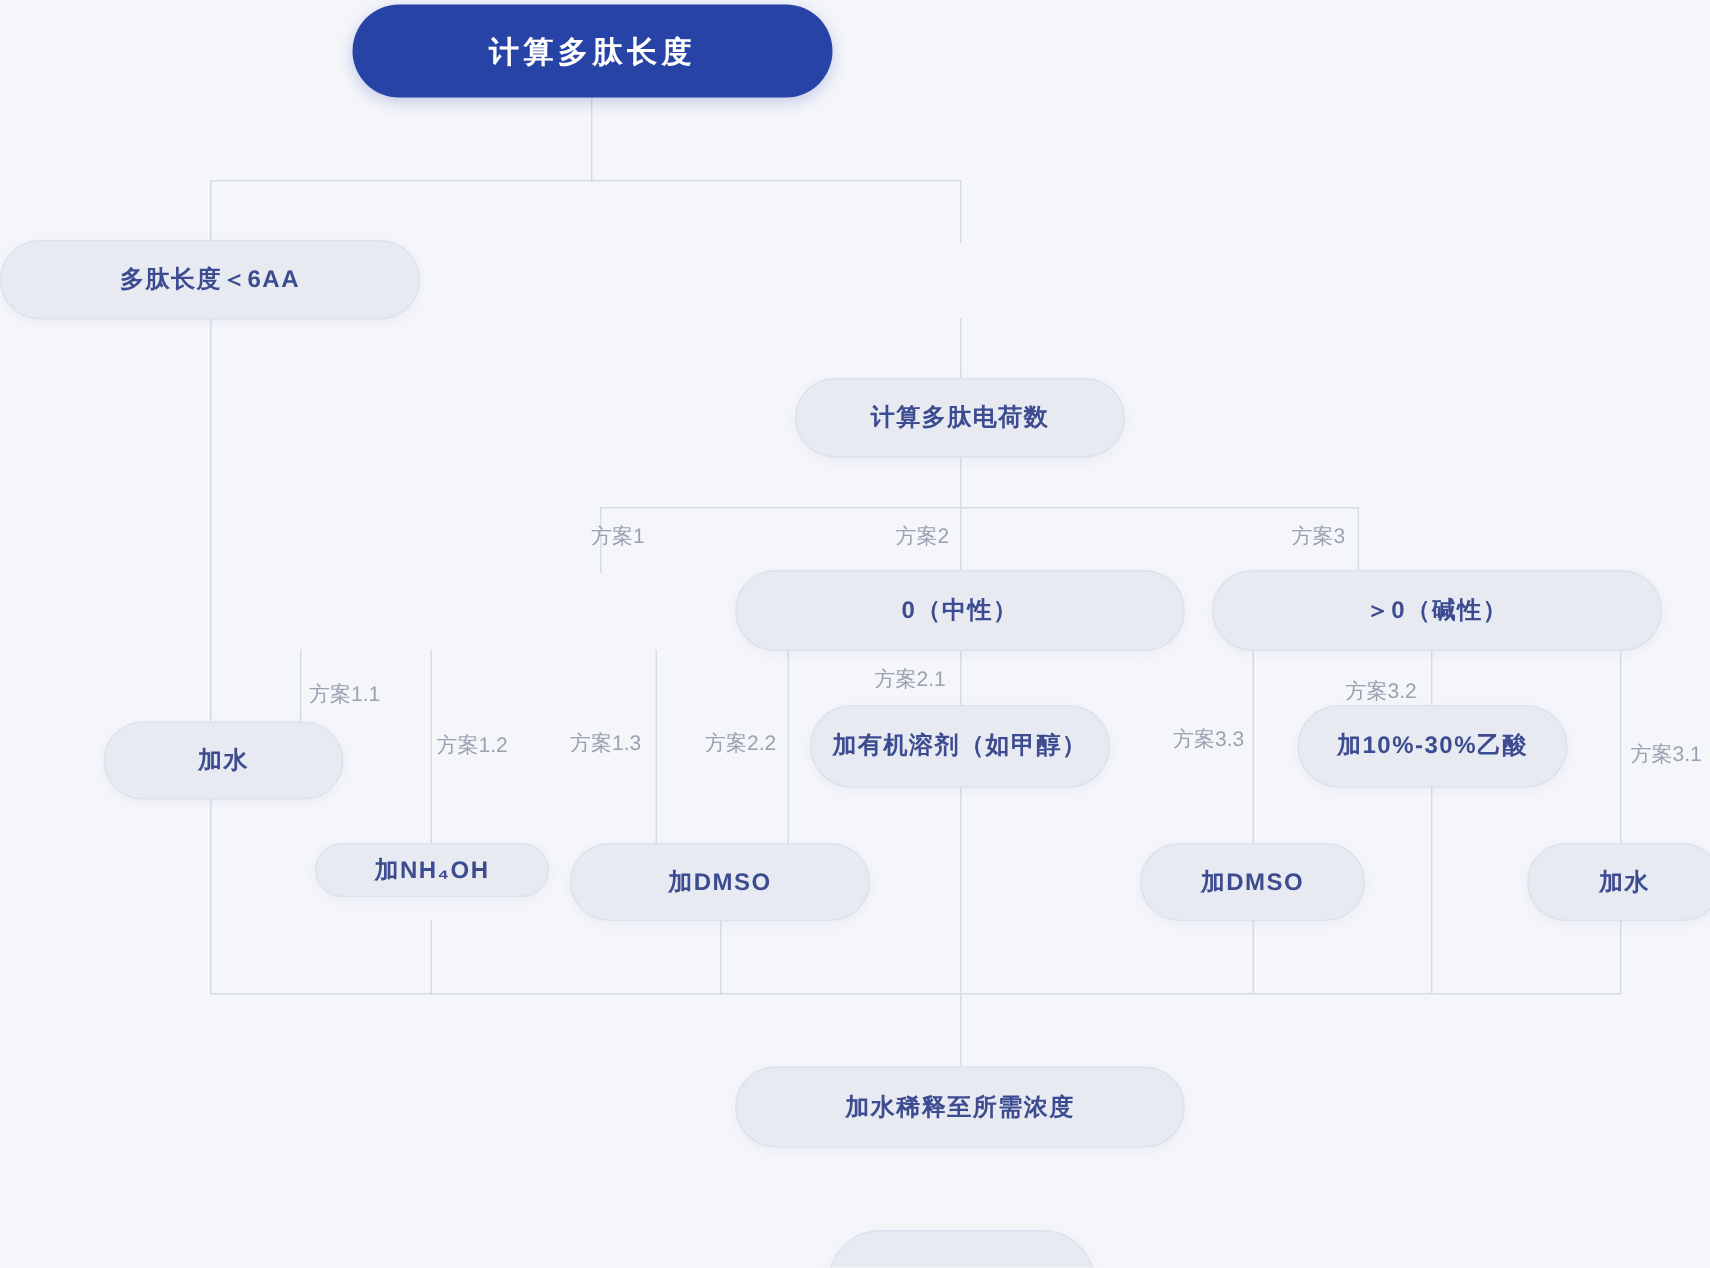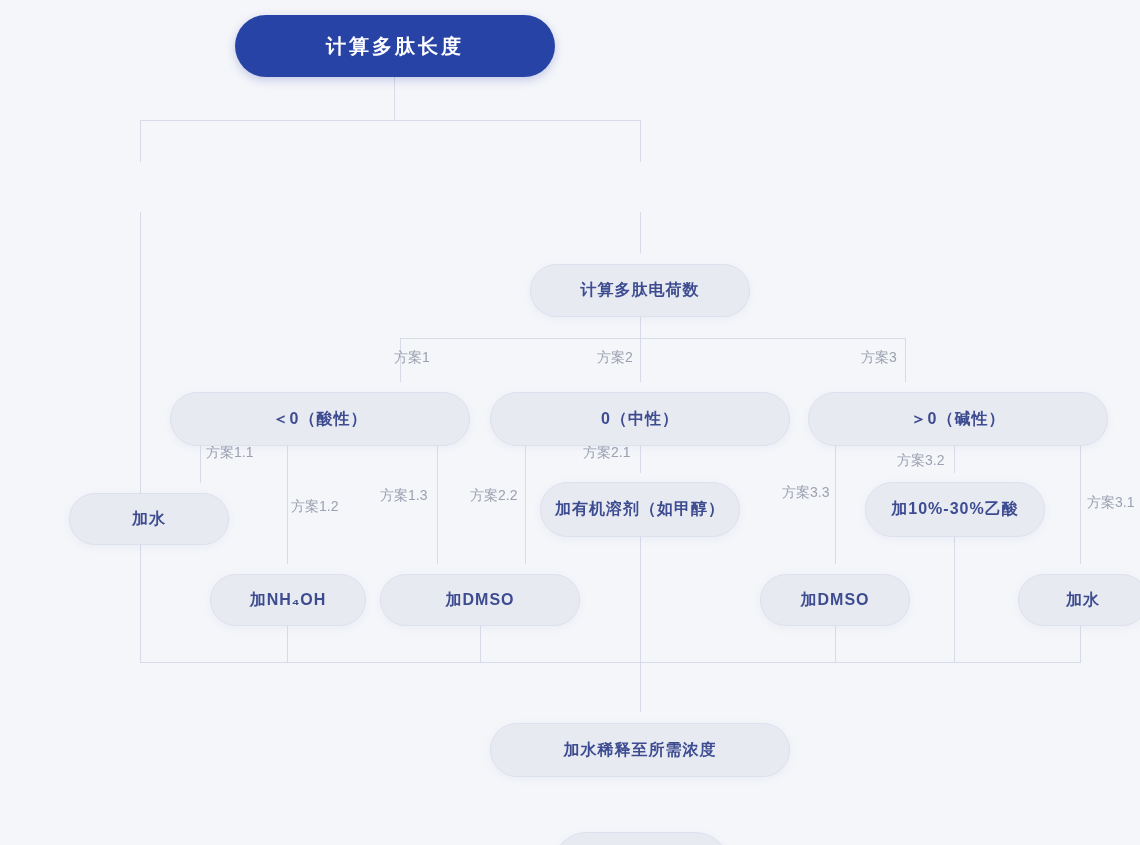--- a/index.html
+++ b/index.html
@@ -20,21 +20,20 @@
     background:#e8eaf2;
     border:1px solid #dde1ee;
     border-radius:999px;
     box-sizing:border-box;
     color:#3d4c90;
     font-size:16px;
     font-weight:600;
     letter-spacing:1px;
     box-shadow:0 2px 8px rgba(90,110,170,0.07);
     white-space:nowrap;
-    margin-top:12px;
   }
   .pill.root{
     background:#2843a6;
     border:none;
     color:#ffffff;
     font-size:20px;
     font-weight:700;
     letter-spacing:3px;
     box-shadow:0 3px 10px rgba(40,67,166,0.25);
   }
@@ -73,39 +72,39 @@
   <div class="line" style="left:480px;top:613px;width:1px;height:50px;"></div>
   <div class="line" style="left:640px;top:524px;width:1px;height:188px;"></div>
   <div class="line" style="left:835px;top:613px;width:1px;height:50px;"></div>
   <div class="line" style="left:954px;top:524px;width:1px;height:139px;"></div>
   <div class="line" style="left:1080px;top:613px;width:1px;height:50px;"></div>
   <div class="line" style="left:140px;top:662px;width:941px;height:1px;"></div>
 
   <div class="plan-label" style="left:354px;top:349px;margin-left:40px;">方案1</div>
   <div class="plan-label" style="left:597px;top:349px;">方案2</div>
   <div class="plan-label" style="left:861px;top:349px;">方案3</div>
-  <div class="plan-label" style="left:206px;top:444px;">方案1.1</div>
-  <div class="plan-label" style="left:291px;top:498px;text-align:center;">方案1.2</div>
+  <div class="plan-label" style="left:206px;top:454px;">方案1.1</div>
+  <div class="plan-label" style="left:291px;top:488px;text-align:center;">方案1.2</div>
   <div class="plan-label" style="left:380px;top:487px;">方案1.3</div>
   <div class="plan-label" style="left:470px;top:487px;">方案2.2</div>
   <div class="plan-label" style="left:583px;top:444px;">方案2.1</div>
   <div class="plan-label" style="left:782px;top:484px;">方案3.3</div>
   <div class="plan-label" style="left:897px;top:452px;">方案3.2</div>
   <div class="plan-label" style="left:1087px;top:494px;">方案3.1</div>
 
   <div class="pill root" style="left:235px;top:3px;width:320px;height:62px;">计算多肽长度</div>
 
+  <div class="pill" style="left:0px;top:160px;width:280px;height:53px;">多肽长度＜6AA</div>
   <div class="pill" style="left:530px;top:252px;width:220px;height:53px;">计算多肽电荷数</div>
 
-  <div class="pill" style="left:170px;top:380px;width:300px;height:54px;">＜0（酸性）</div>
   <div class="pill" style="left:490px;top:380px;width:300px;height:54px;">0（中性）</div>
   <div class="pill" style="left:808px;top:380px;width:300px;height:54px;">＞0（碱性）</div>
 
   <div class="pill" style="left:69px;top:481px;width:160px;height:52px;">加水</div>
-  <div class="pill" style="left:210px;top:562px;width:156px;height:52px;">加NH₄OH</div>
+  <div class="pill" style="left:210px;top:562px;width:156px;height:36px;">加NH₄OH</div>
   <div class="pill" style="left:380px;top:562px;width:200px;height:52px;">加DMSO</div>
   <div class="pill" style="left:540px;top:470px;width:200px;height:55px;">加有机溶剂（如甲醇）</div>
   <div class="pill" style="left:865px;top:470px;width:180px;height:55px;">加10%-30%乙酸</div>
   <div class="pill" style="left:760px;top:562px;width:150px;height:52px;">加DMSO</div>
   <div class="pill" style="left:1018px;top:562px;width:130px;height:52px;">加水</div>
 
   <div class="pill" style="left:490px;top:711px;width:300px;height:54px;font-family:Liberation Serif, serif;">加水稀释至所需浓度</div>
   <div class="pill" style="left:552px;top:820px;width:178px;height:70px;">储存</div>
 
 </div>

